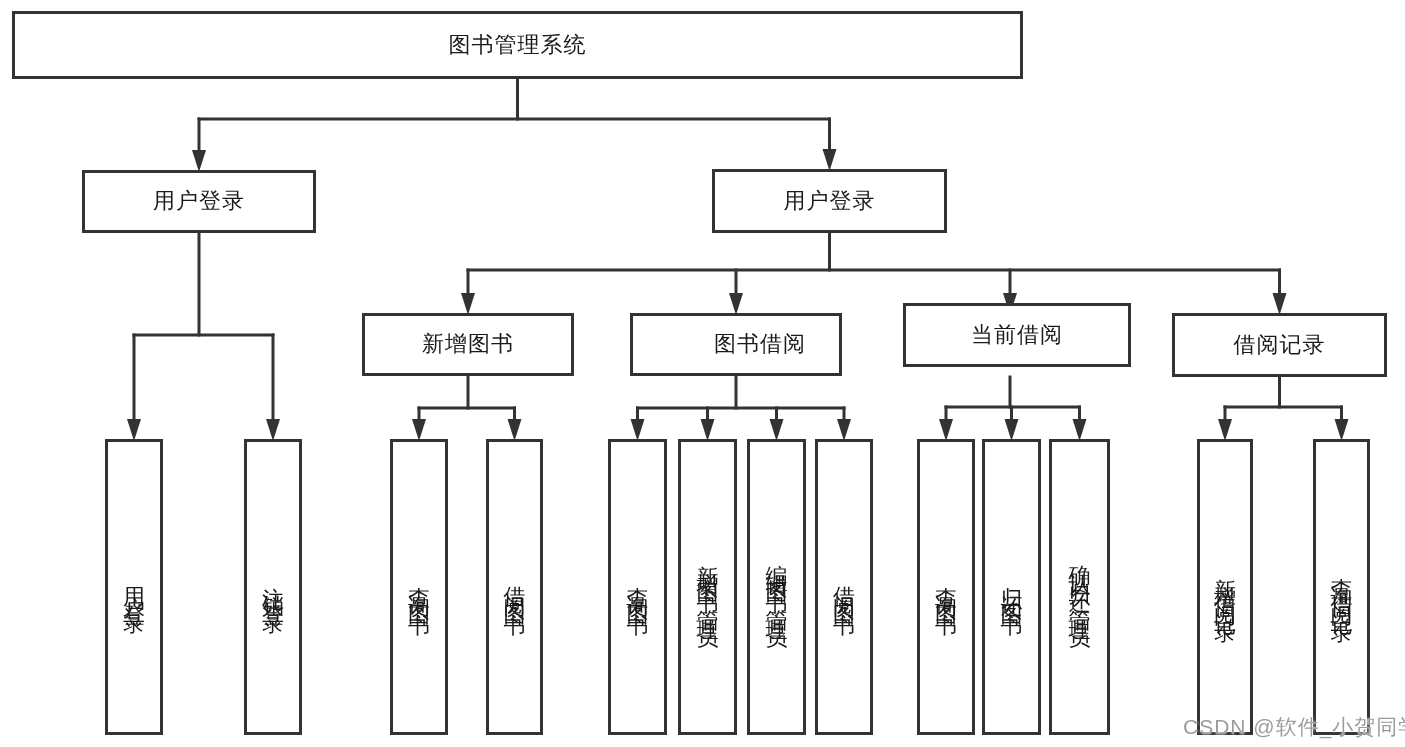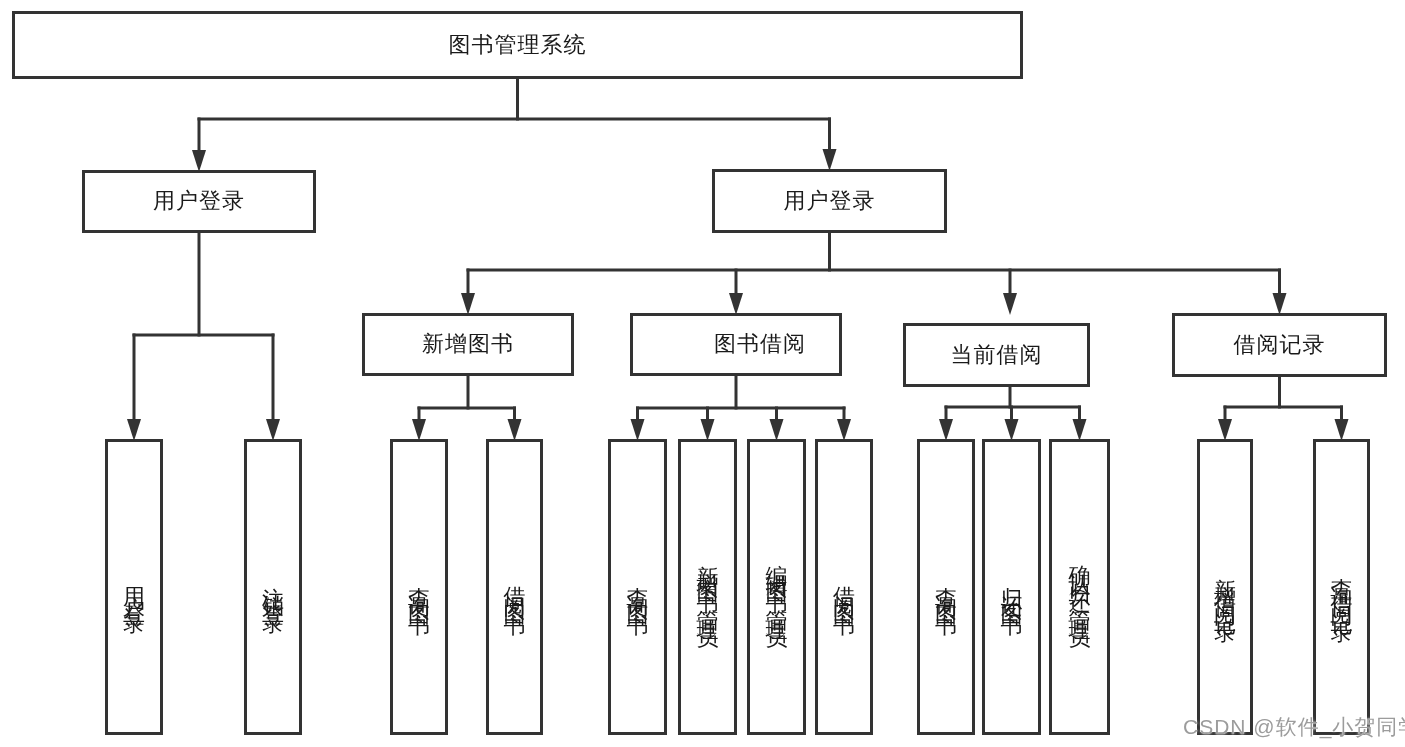--- a/index.html
+++ b/index.html
@@ -106,21 +106,21 @@
       </div>
       <div class="node node-h" style="left: 712px; top: 169px; width: 235px; height: 64px;">
         <span class="node-label">用户登录</span>
       </div>
       <div class="node node-h" style="left: 362px; top: 313px; width: 212px; height: 63px;">
         <span class="node-label">新增图书</span>
       </div>
       <div class="node node-h" style="left: 630px; top: 313px; width: 212px; height: 63px; padding-left: 48px;">
         <span class="node-label">图书借阅</span>
       </div>
-      <div class="node node-h" style="left: 903px; top: 323px; width: 187px; height: 64px;">
+      <div class="node node-h" style="left: 903px; top: 303px; width: 228px; height: 64px;">
         <span class="node-label">当前借阅</span>
       </div>
       <div class="node node-h" style="left: 1172px; top: 313px; width: 215px; height: 64px;">
         <span class="node-label">借阅记录</span>
       </div>
       <div class="node node-v" style="left: 105px; top: 439px; width: 58px; height: 296px;">
         <span class="node-label">用户登录</span>
       </div>
       <div class="node node-v" style="left: 244px; top: 439px; width: 58px; height: 296px;">
         <span class="node-label">注销登录</span>

